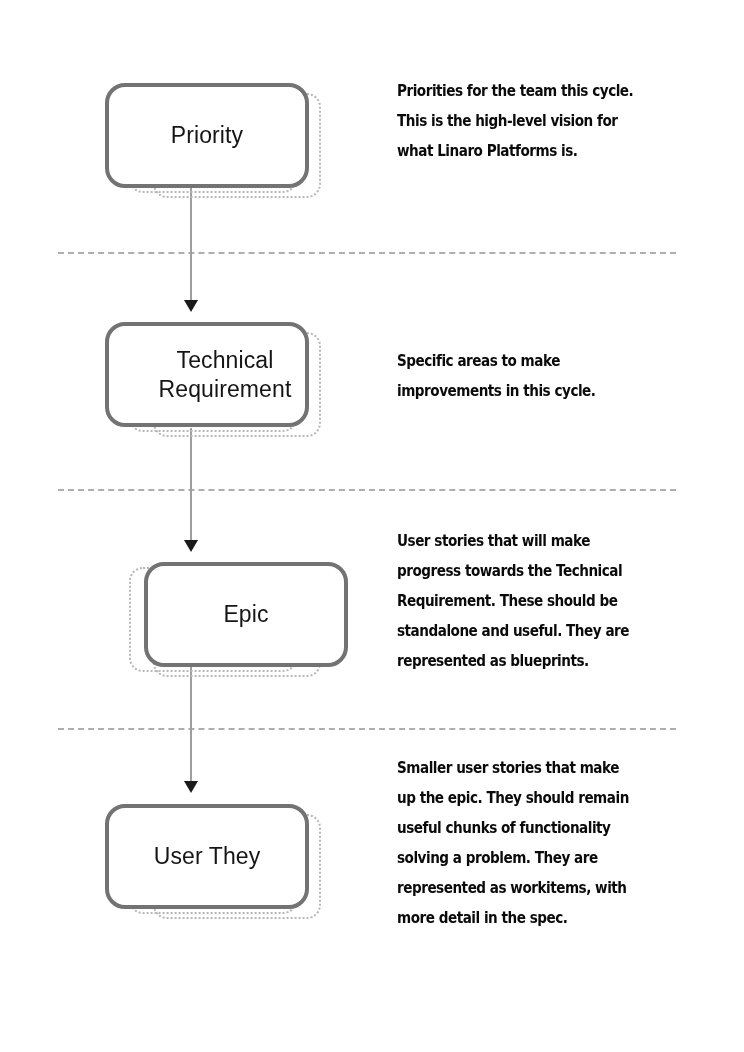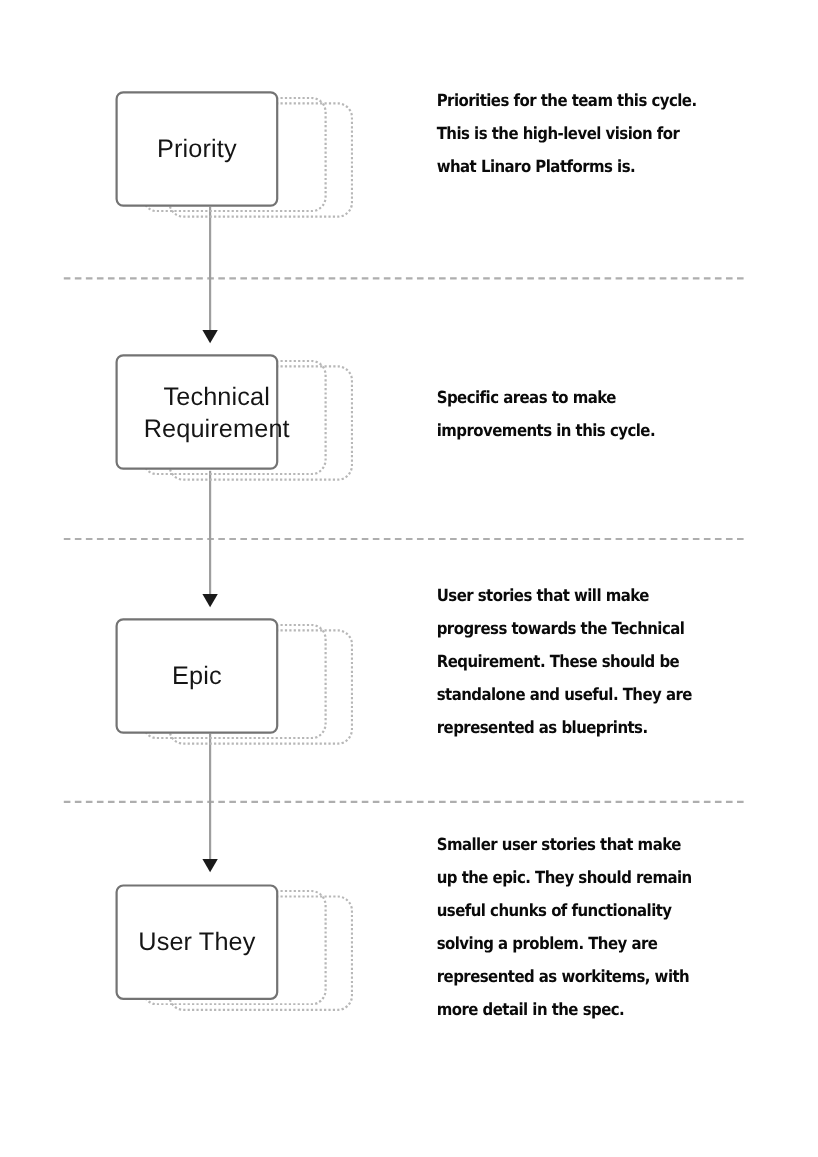--- a/index.html
+++ b/index.html
@@ -61,23 +61,23 @@
     background: transparent;
     box-sizing: border-box;
   }
   .stack-box.back-2 { left: 48px; top: 10px; }
   .stack-box.back-1 { left: 24px; top: 5px; }
 
   .main-box {
     position: absolute;
     left: 0;
     top: 0;
-    width: 148px;
-    border: 2px solid #737373;
-    border-radius: 7px;
+    width: 204px;
+    border: 4px solid #737373;
+    border-radius: 20px;
     background: #ffffff;
     box-sizing: border-box;
     display: flex;
     align-items: center;
     justify-content: center;
     text-align: center;
   }
   .node-label {
     font-family: "Liberation Sans", sans-serif;
     font-size: 23px;
@@ -137,21 +137,21 @@
     <div class="main-box" style="height:105px;padding-left:36px;">
       <span class="node-label">Technical
 Requirement</span>
     </div>
   </div>
   <div class="description" style="top:346px;">Specific areas to make improvements in this cycle.</div>
 
   <div class="node-group" style="top:562px;">
     <div class="stack-box back-2" style="height:105px;"></div>
     <div class="stack-box back-1" style="height:105px;"></div>
-    <div class="main-box" style="height:105px;">
+    <div class="main-box" style="height:105px;margin-left:39px;">
       <span class="node-label">Epic</span>
     </div>
   </div>
   <div class="description" style="top:526px;">User stories that will make progress towards the Technical Requirement. These should be standalone and useful. They are represented as blueprints.</div>
 
   <div class="node-group" style="top:804px;">
     <div class="stack-box back-2" style="height:105px;"></div>
     <div class="stack-box back-1" style="height:105px;"></div>
     <div class="main-box" style="height:105px;">
       <span class="node-label">User They</span>

